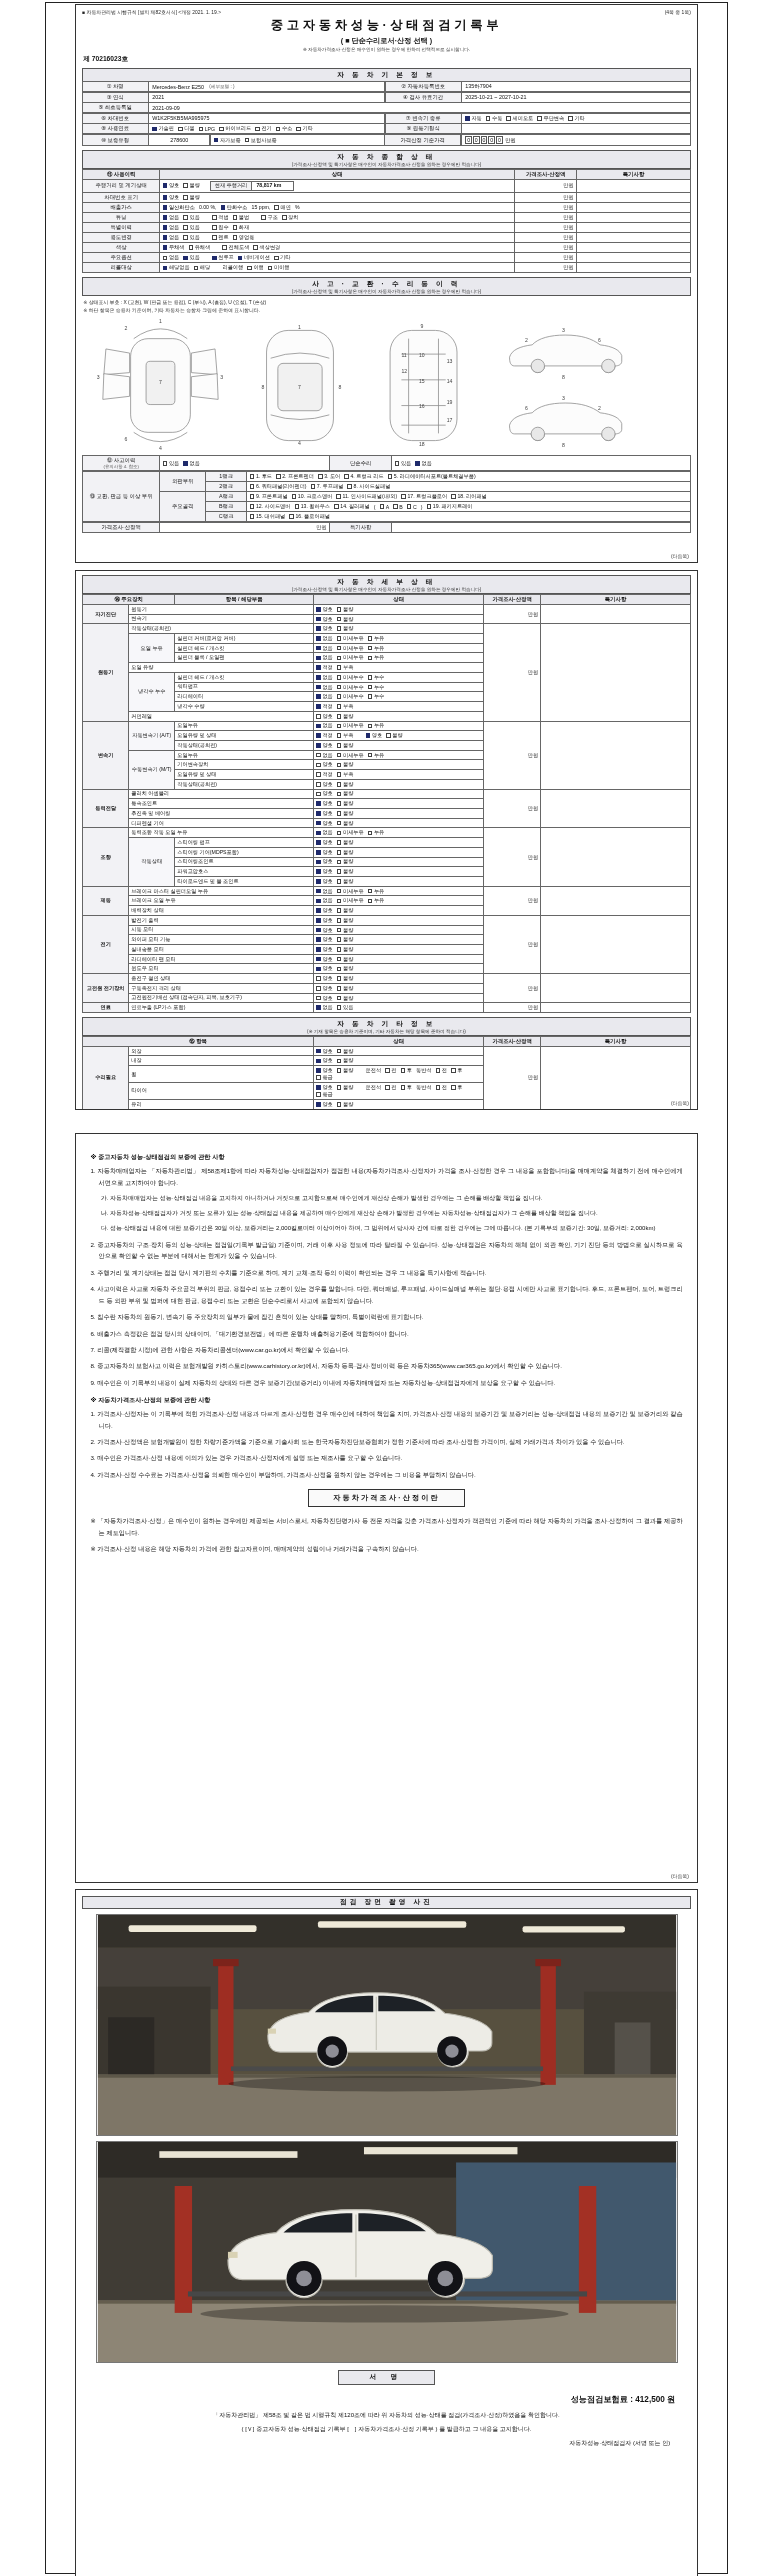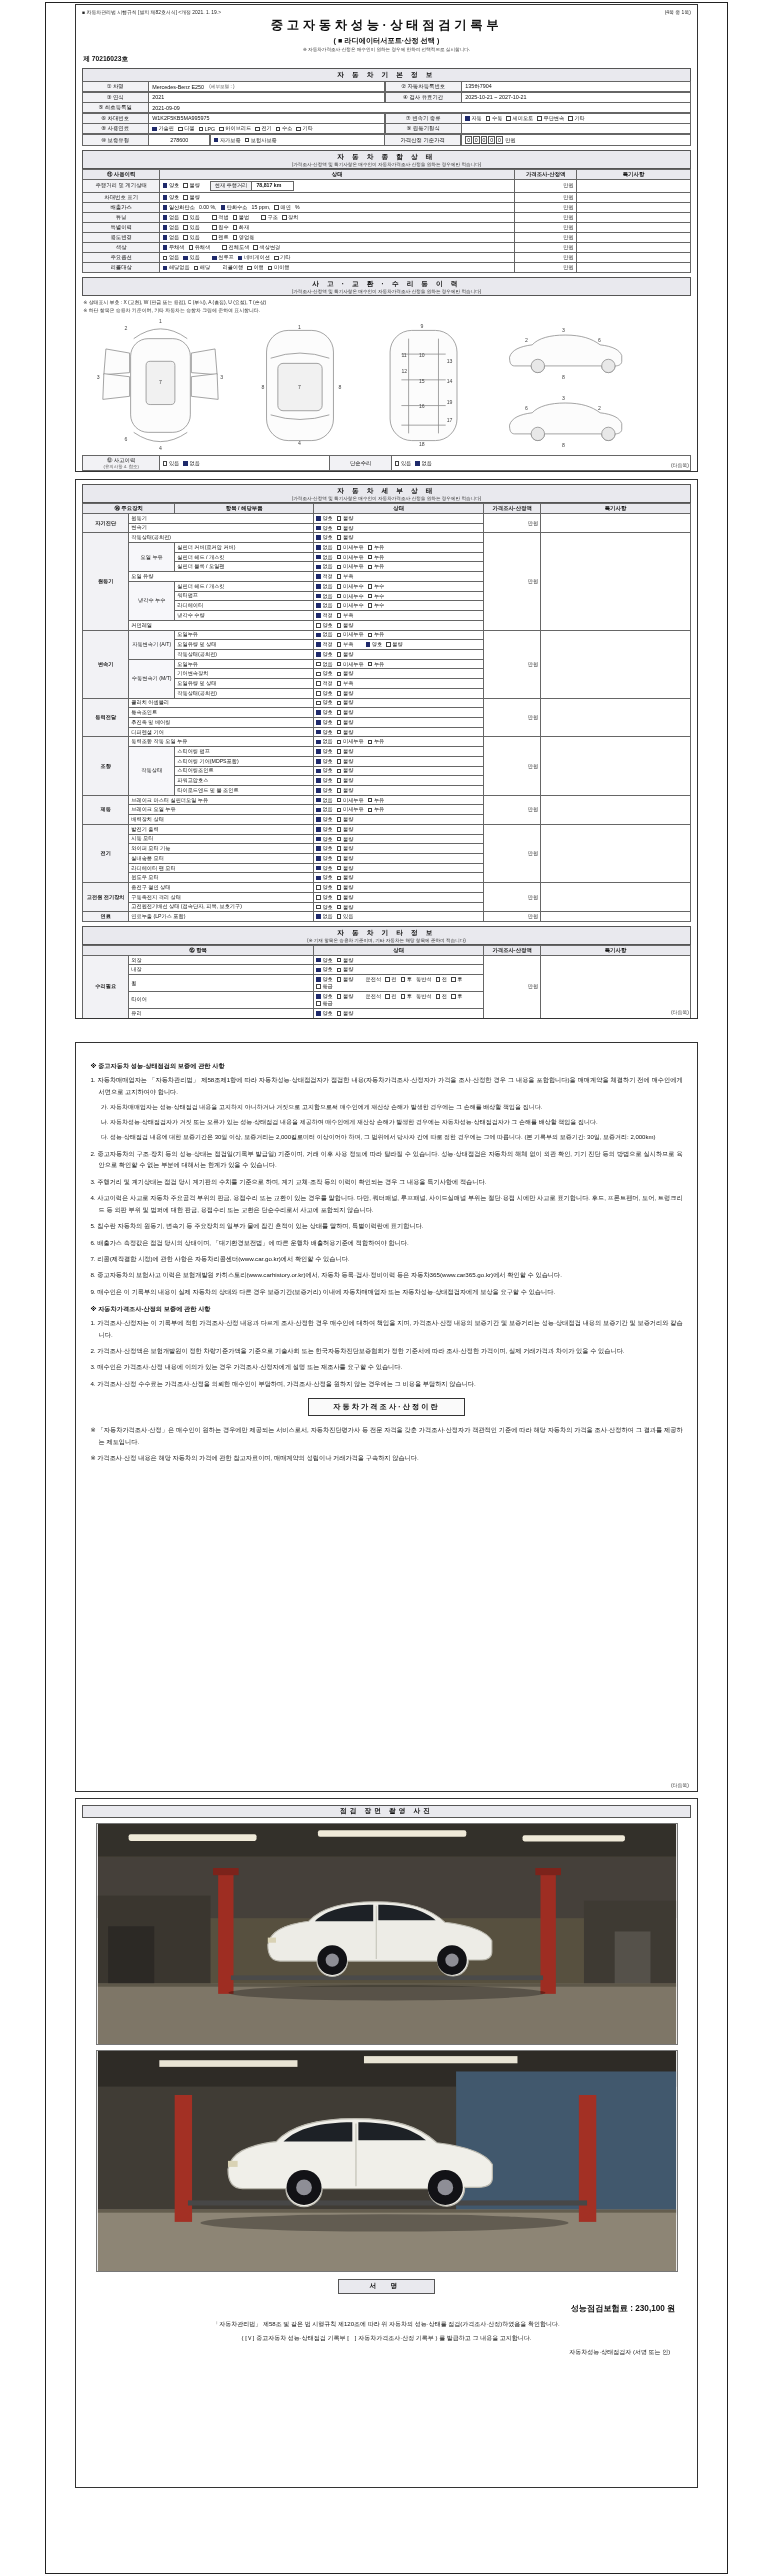--- a/index.html
+++ b/index.html
@@ -1,21 +1,21 @@
 <!DOCTYPE html>
 <html style="font-size:8.2px"><head>
 <meta charset="utf-8">
 <style>
   *{margin:0;padding:0;box-sizing:border-box}
   html,body{background:#fff}
   body{width:773px;height:2576px;position:relative;font-family:"Liberation Sans","DejaVu Sans",sans-serif;color:#111;overflow:hidden}
   .frame{position:absolute;left:45px;right:45px;top:2.1px;bottom:2.1px;border:0.8px solid #222;pointer-events:none}
   .inner{position:absolute;left:75px;top:4.1px;width:623px}
   .block{position:relative;background:#fff;border:0.5px solid #333;padding:4.1px 6.2px;overflow:hidden}
-  #block-a{height:468px;margin-bottom:7.2px}
+  #block-a{height:559px;margin-bottom:7.2px}
   #block-b{height:540px;margin-bottom:23px}
   #block-c{height:750px;margin-bottom:6.2px}
   #block-d{height:690px}
   .formref{display:flex;justify-content:space-between;font-size:4.9px;color:#222;margin-bottom:2.1px}
   .title{text-align:center;font-size:12.4px;font-weight:bold;letter-spacing:3.6px;margin-top:1px}
   .tsub{text-align:center;font-size:7.2px;font-weight:bold;margin-top:1.5px}
   .tnote{text-align:center;font-size:4.6px;color:#333;margin-top:1.5px}
   .docno{font-size:6.7px;font-weight:bold;margin:3.1px 0 2.1px 1px}
   .secbar{background:#e9e9ee;border:0.5px solid #555;text-align:center;padding:1.5px 0 1px;margin-top:4.1px}
   .sectitle{font-weight:bold;font-size:6.7px;letter-spacing:3.1px}
@@ -72,21 +72,21 @@
 
 <div class="frame"></div>
 <div class="inner">
 
   <div class="block" id="block-a">
     <div class="formref">
       <span>■ 자동차관리법 시행규칙 [별지 제82호서식] &lt;개정 2021. 1. 19.&gt;</span>
       <span>(4쪽 중 1쪽)</span>
     </div>
     <div class="title">중고자동차성능·상태점검기록부</div>
-    <div class="tsub">( ■ 라디에이터서포트·산정 선택 )</div>
+    <div class="tsub">( ■ 단순수리로서·산정 선택 )</div>
     <div class="tnote">※ 자동차가격조사·산정은 매수인이 원하는 경우에 한하여 선택적으로 실시합니다.</div>
     <div class="docno">제 70216023호</div>
 
     <div class="secbar">
       <div class="sectitle">자 동 차  기 본 정 보</div>
     </div>
 
     <div>
       <div class="brow">
         <div class="bcell bl" style="width:67px">① 차명</div>
@@ -1349,19 +1349,19 @@
         <path d="M224,42 L224,146" stroke="#c2c0b6" stroke-width="2" fill="none"></path>
         <rect x="12" y="104" width="16" height="10" fill="#d9d2b4"></rect>
         <circle cx="138" cy="148" r="29" fill="#121216"></circle>
           <circle cx="138" cy="148" r="13" fill="#8e8e96"></circle>
         <circle cx="372" cy="148" r="29" fill="#121216"></circle>
           <circle cx="372" cy="148" r="13" fill="#8e8e96"></circle>
       </g>
     </svg>
 
     <div class="signbar">서 명</div>
-    <div class="insurance">성능점검보험료 : 230,100 원</div>
+    <div class="insurance">성능점검보험료 : 412,500 원</div>
     <div class="signline">「자동차관리법」 제58조 및 같은 법 시행규칙 제120조에 따라 위 자동차의 성능·상태를 점검(가격조사·산정)하였음을 확인합니다.</div>
     <div class="signline">( [Ｖ] 중고자동차 성능·상태점검 기록부   [　] 자동차가격조사·산정 기록부 ) 를 발급하고 그 내용을 고지합니다.</div>
     <div class="signline" style="text-align:right;margin-right:20.6px">자동차성능·상태점검자                                   (서명 또는 인)</div>
   </div>
 </div>
 
 
 </body></html>

